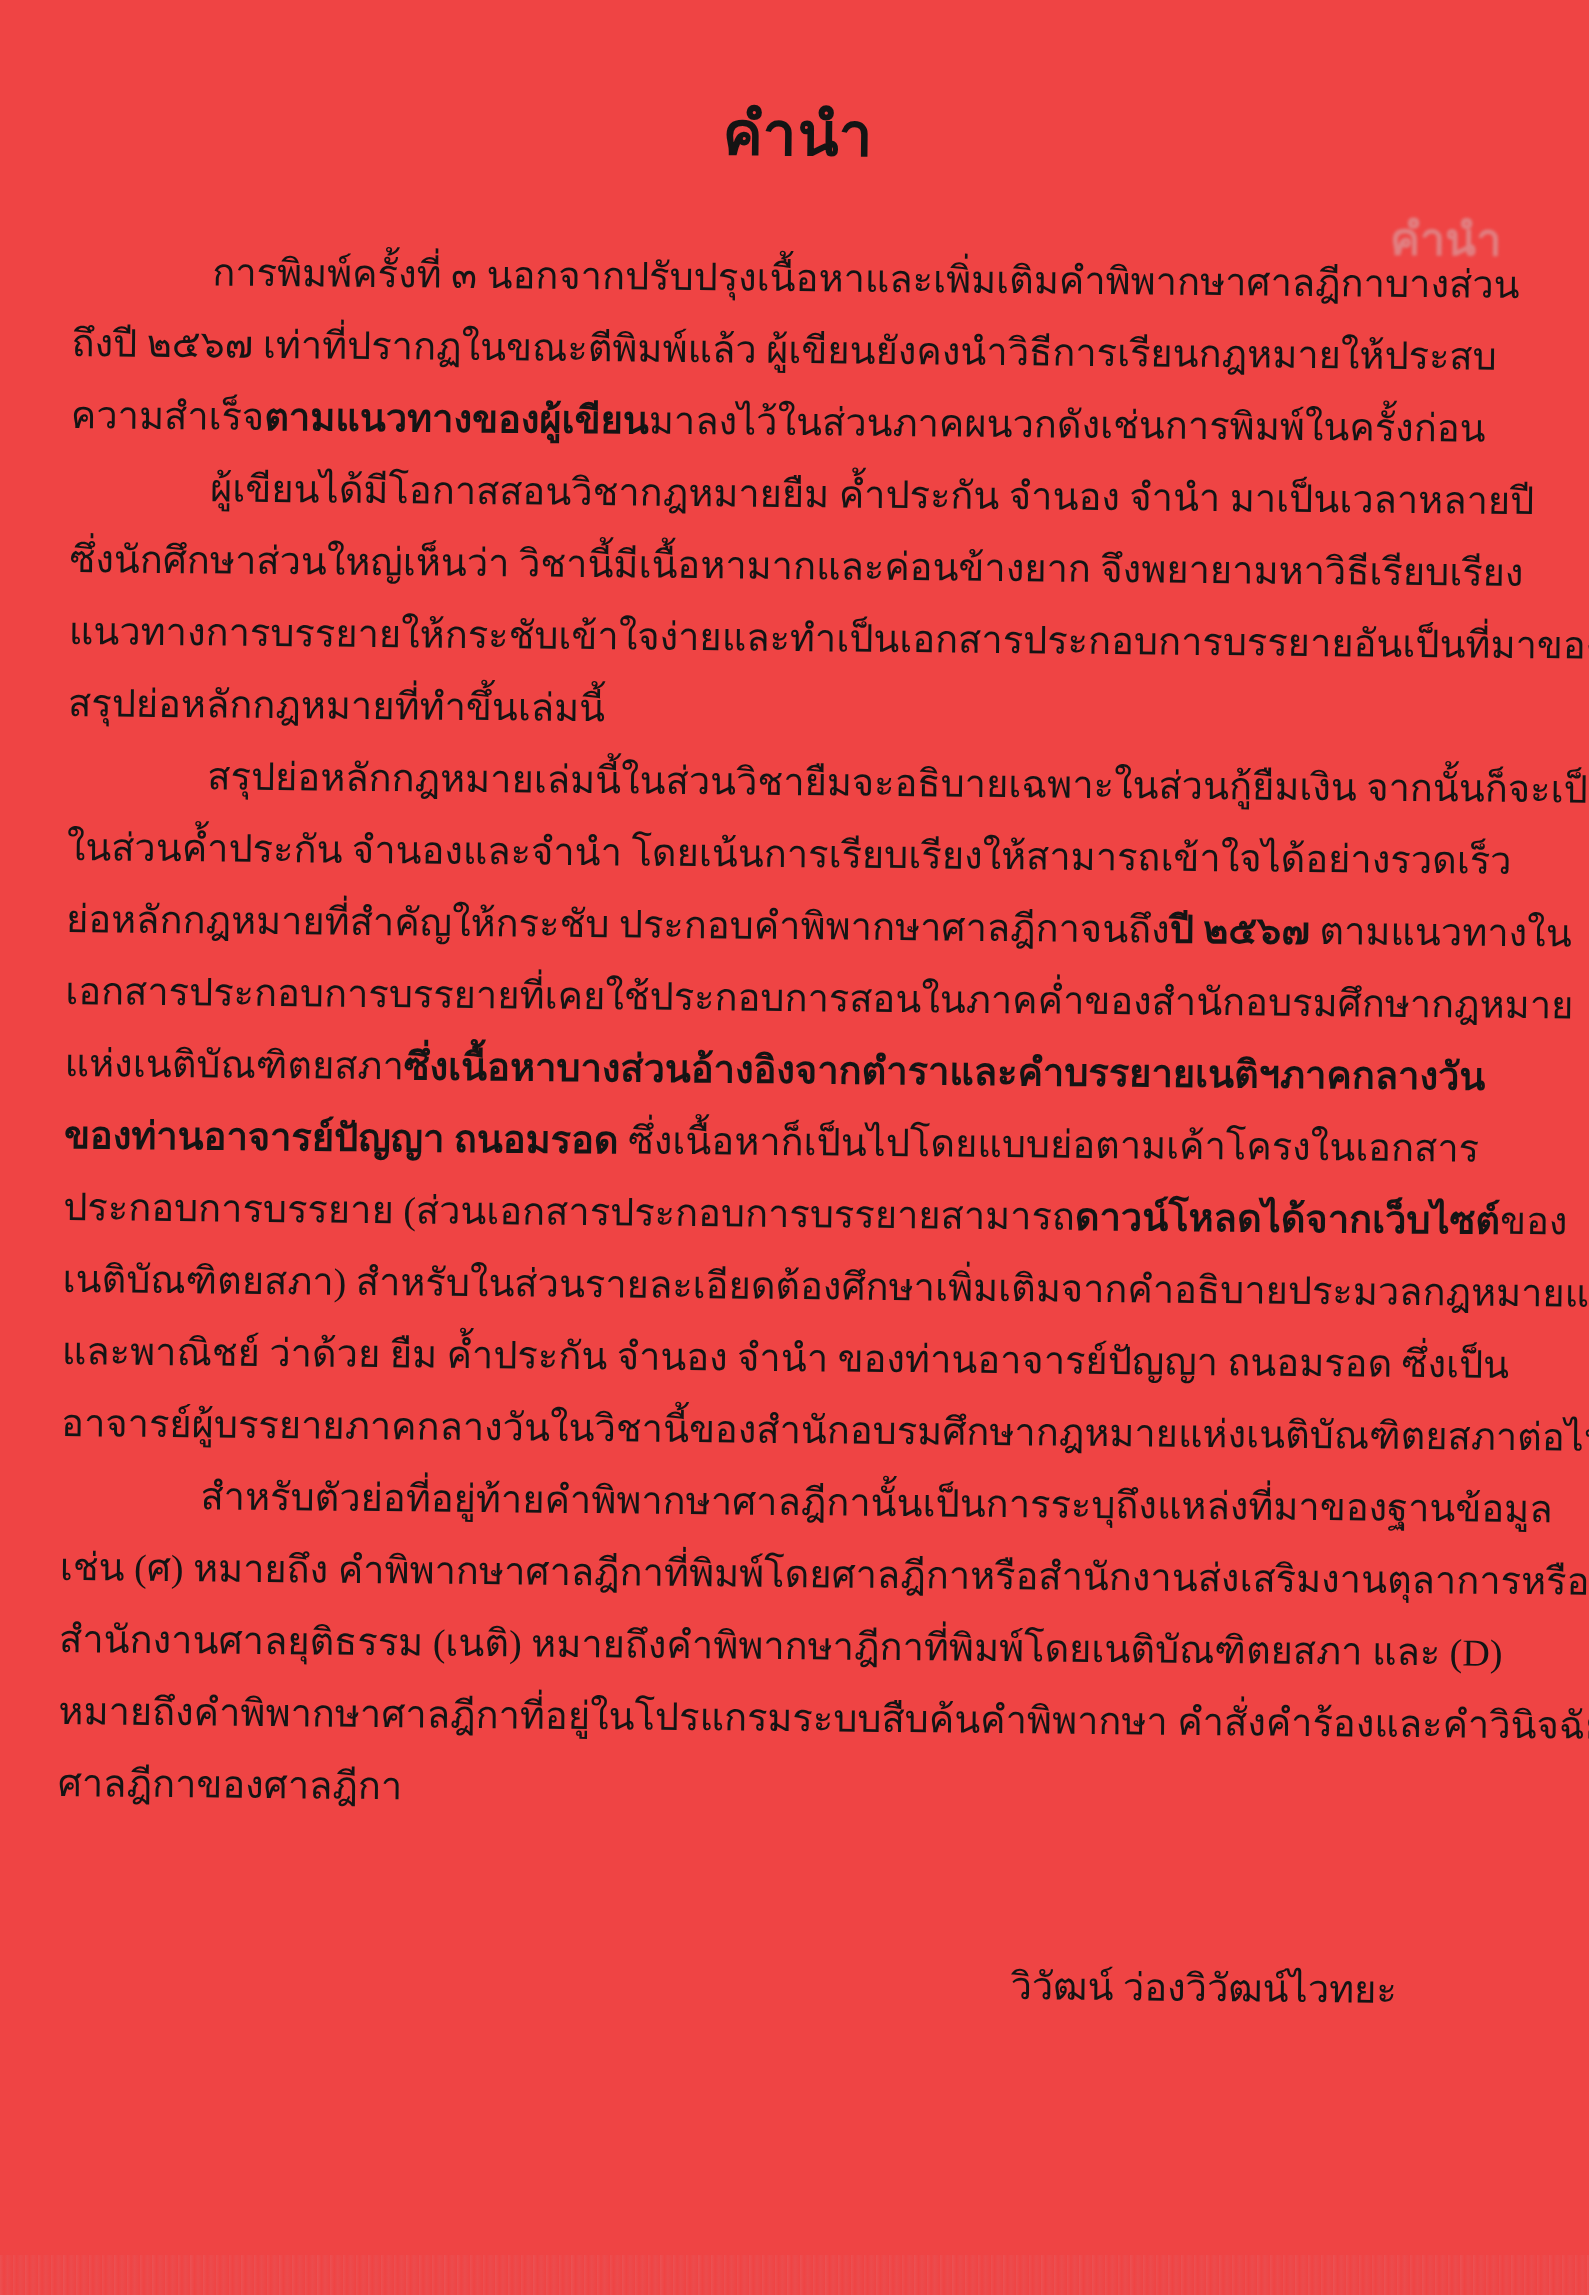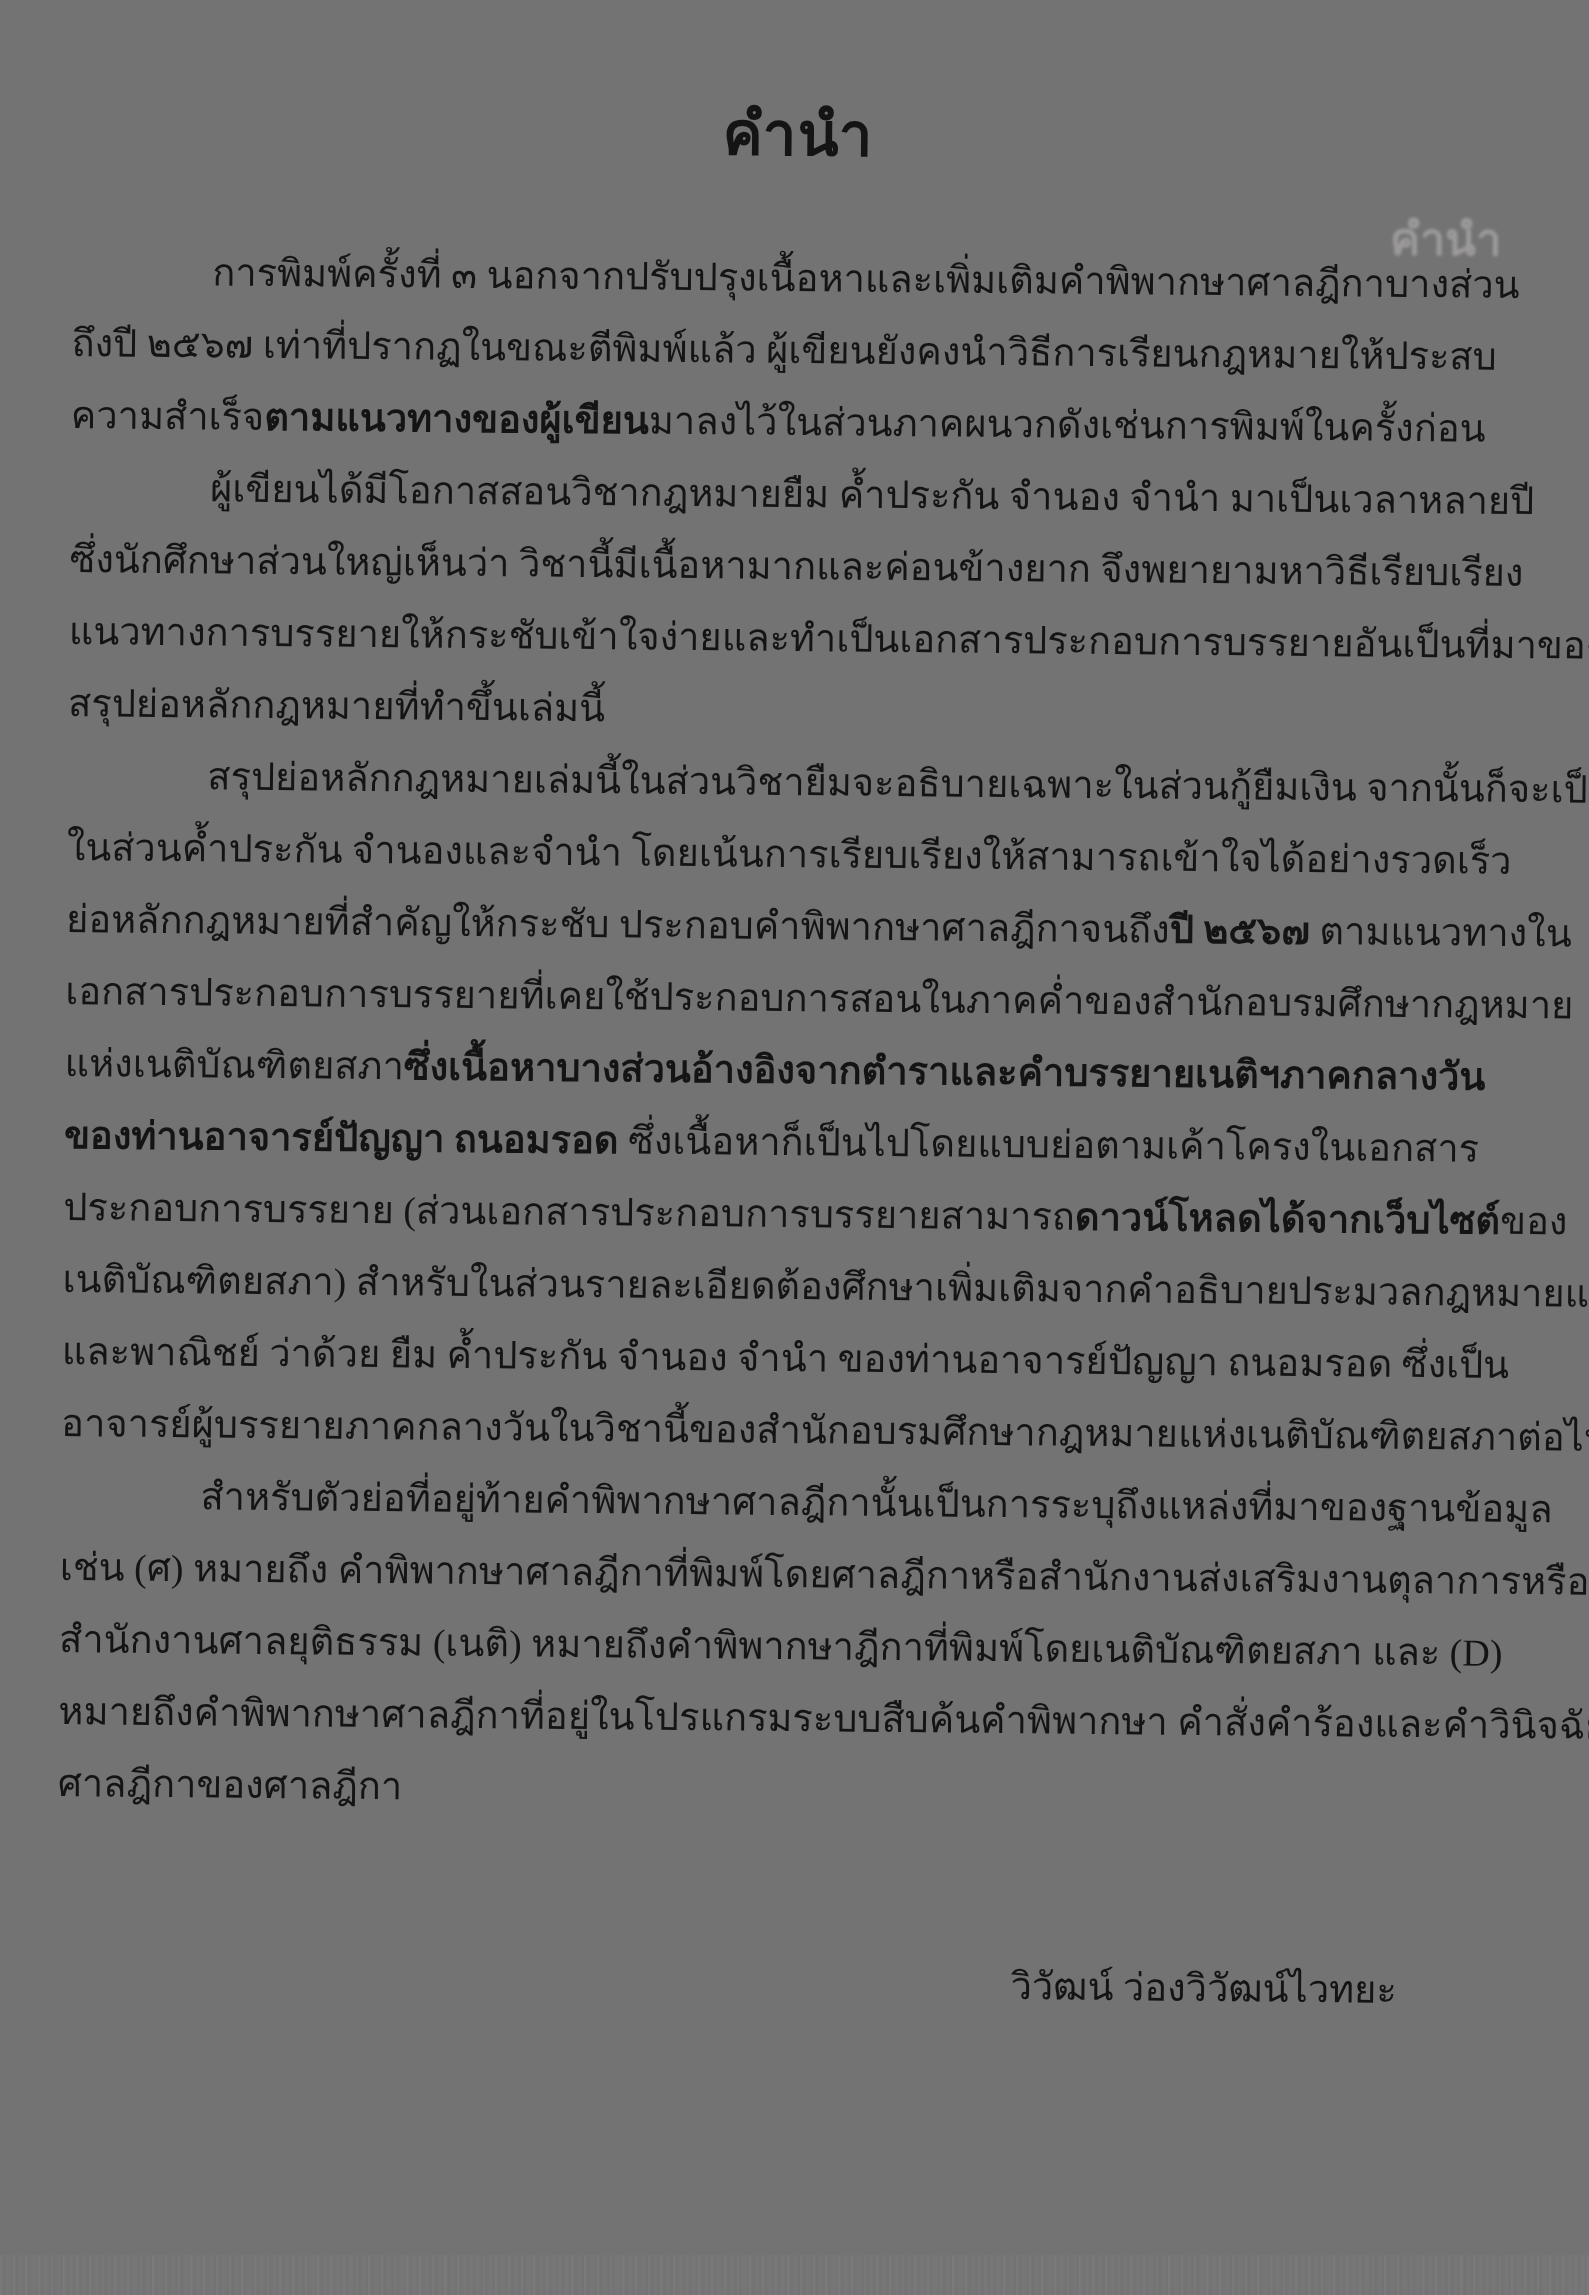--- a/index.html
+++ b/index.html
@@ -13,21 +13,21 @@
     position: relative;
     overflow: hidden;
     font-family: "Liberation Serif", serif;
     color: #141414;
   }
   .page {
     position: absolute;
     left: 0; top: 0;
     width: 1590px;
     height: 2295px;
-    background: #737373;
+    background: #ef4444;
   }
   .content {
     position: absolute;
     left: 74px;
     top: 98px;
     width: 1449px;
     transform: rotate(0.55deg);
     transform-origin: 50% 0;
   }
   .doc-title {

